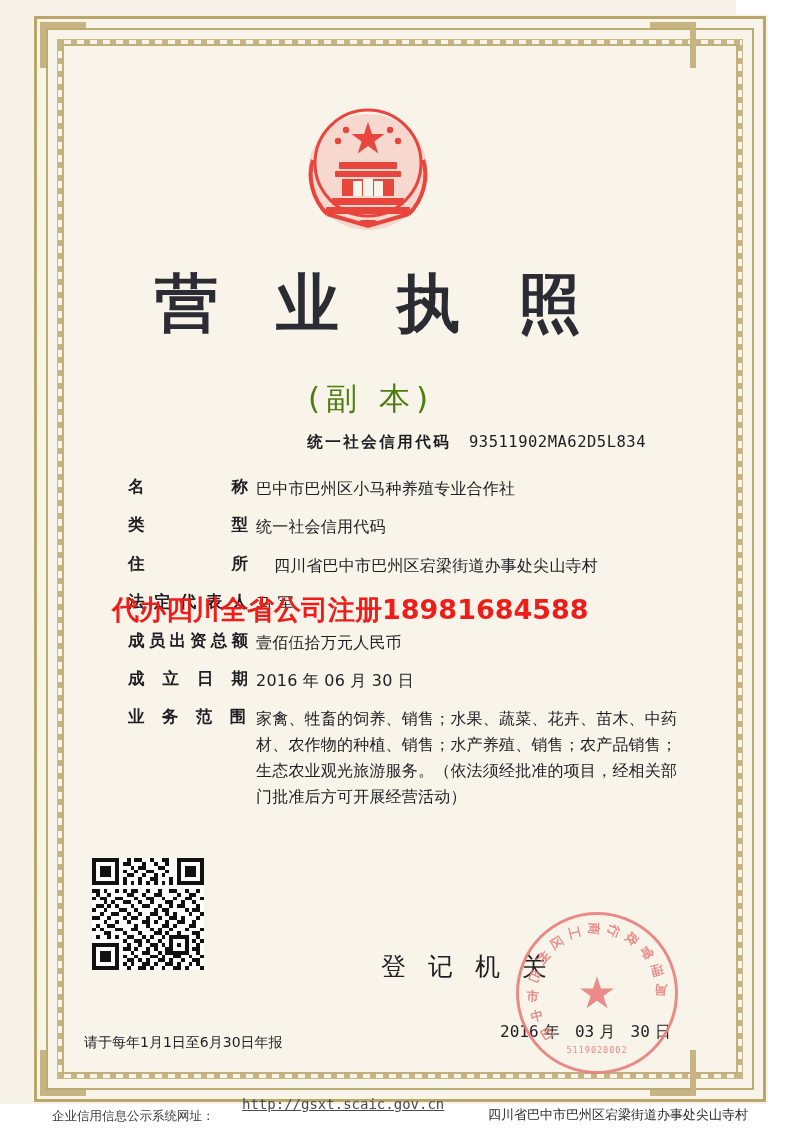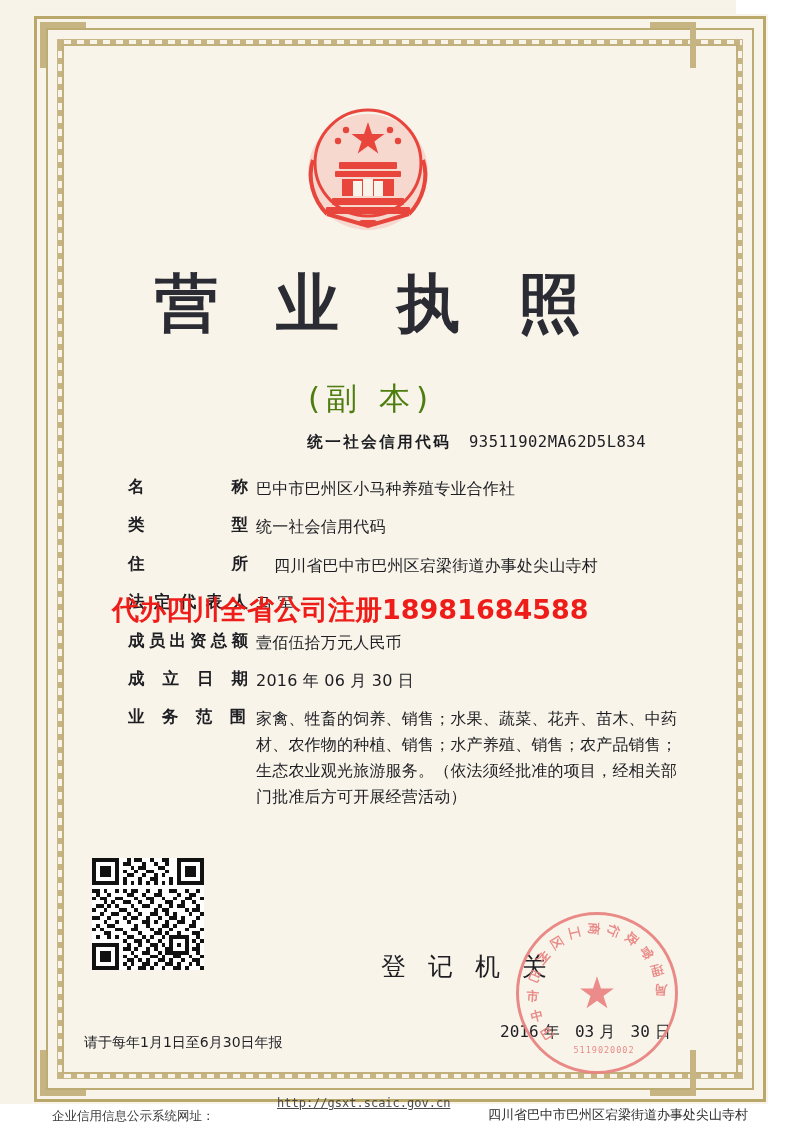--- a/index.html
+++ b/index.html
@@ -182,38 +182,36 @@
     position:absolute;left:50%;top:50%;
     font-size:12.5px;
     font-weight:bold;
     transform-origin:0 0;
     white-space:nowrap;
   }
   .seal .code{
     position:absolute;left:50%;bottom:16px;transform:translateX(-50%);
     font-size:8.5px;font-family:"DejaVu Sans Mono","Liberation Mono",monospace;
     letter-spacing:1px;
-    margin-left:7px;
   }
 
   
   .foot{
     position:absolute;left:0;right:0;top:1104px;height:40px;
     background:#ffffff;
   }
   .foot-left{
     position:absolute;left:52px;top:1108px;
     font-size:12.5px;color:#3a3a3a;white-space:nowrap;
   }
   .foot-url{
     position:absolute;left:242px;top:1096px;
-    font-size:12px;color:#4a4a4a;
+    font-size:14px;color:#4a4a4a;
     font-family:"DejaVu Sans Mono","Liberation Mono",monospace;
     text-decoration:underline;
-    margin-left:35px;
   }
   .foot-right{
     position:absolute;right:52px;top:1106px;
     font-size:13px;color:#2a2a2a;white-space:nowrap;
   }
 </style>
 </head>
 <body>
 
 <div class="page">

